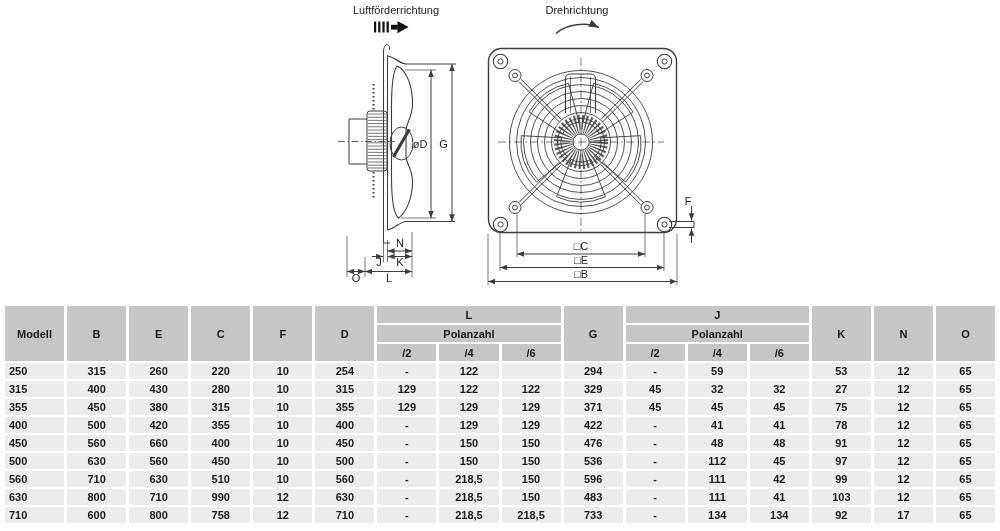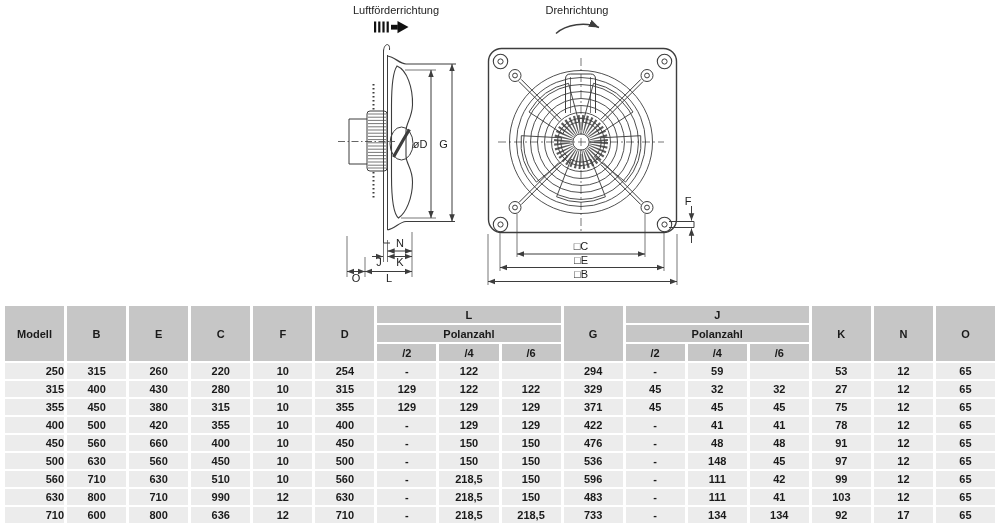--- a/index.html
+++ b/index.html
@@ -12,21 +12,21 @@
   .dims-wrap{position:absolute;top:304px;left:2px;width:996px;}
   table.dims{
     width:100%;table-layout:fixed;border-collapse:separate;border-spacing:3px 2px;
   }
   table.dims th,table.dims td{
     font-size:11px;font-weight:bold;color:#1a1a1a;padding:0;vertical-align:middle;
     text-align:center;overflow:hidden;white-space:nowrap;
   }
   table.dims th{background:#c6c6c6;height:17px;}
   table.dims td{background:#ececec;height:16px;}
-  table.dims td:first-child{text-align:right;padding-left:4px;}
+  table.dims td:first-child{text-align:left;padding-left:4px;}
 </style>
 </head>
 <body>
 
 <svg class="drawing" width="1000" height="300" viewBox="0 0 1000 300">
   <defs>
     <marker id="arr" viewBox="0 0 10 10" refX="9" refY="5" markerWidth="8" markerHeight="8" orient="auto-start-reverse">
       <path d="M0,1.5 L9,5 L0,8.5 Z" fill="#3d3d3d"></path>
     </marker>
   </defs>
@@ -296,21 +296,21 @@
           <td>630</td>
           <td>560</td>
           <td>450</td>
           <td>10</td>
           <td>500</td>
           <td>-</td>
           <td>150</td>
           <td>150</td>
           <td>536</td>
           <td>-</td>
-          <td>148</td>
+          <td>112</td>
           <td>45</td>
           <td>97</td>
           <td>12</td>
           <td>65</td>
         </tr>
         <tr>
           <td>560</td>
           <td>710</td>
           <td>630</td>
           <td>510</td>
@@ -342,21 +342,21 @@
           <td>111</td>
           <td>41</td>
           <td>103</td>
           <td>12</td>
           <td>65</td>
         </tr>
         <tr>
           <td>710</td>
           <td>600</td>
           <td>800</td>
-          <td>636</td>
+          <td>758</td>
           <td>12</td>
           <td>710</td>
           <td>-</td>
           <td>218,5</td>
           <td>218,5</td>
           <td>733</td>
           <td>-</td>
           <td>134</td>
           <td>134</td>
           <td>92</td>

